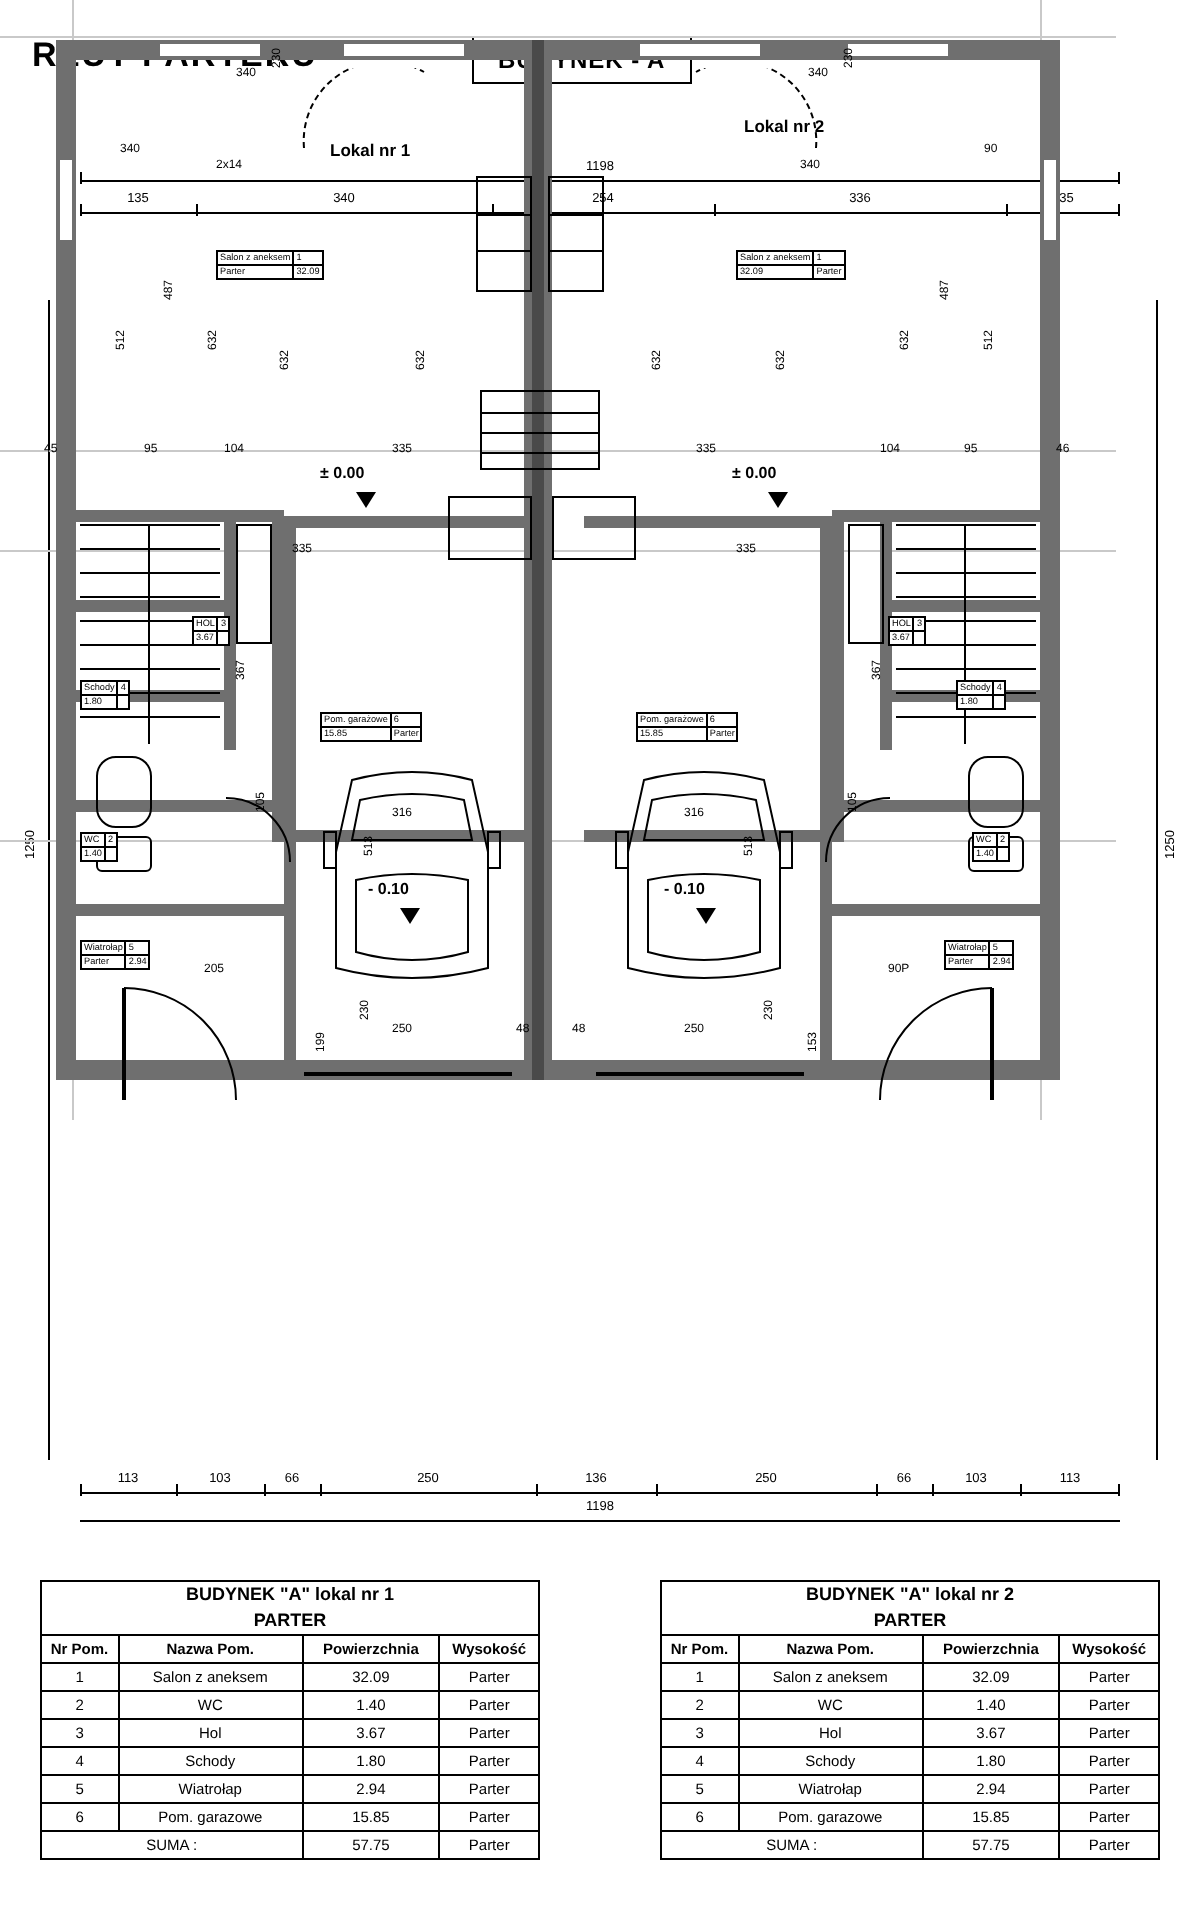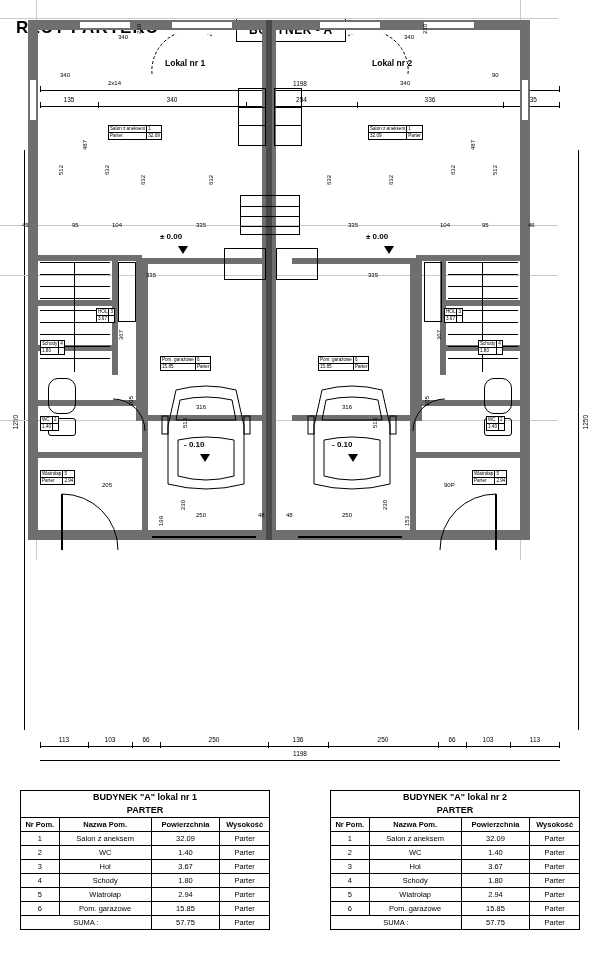--- a/index.html
+++ b/index.html
@@ -42,21 +42,21 @@
   .tbl th{font-weight:700;font-size:7.5px;}
   .tbl .nm{text-align:center;}
 </style>
 </head>
 <body>
 
 <div id="root">
 
   <div class="abs title">RZUT PARTERU</div>
   <div class="abs bldg-box">BUDYNEK - A</div>
-  <div class="abs lokal-lbl" style="left:165px;top:58px;">Lokal nr 1</div>
+  <div class="abs lokal-lbl" style="left:165px;top:70px;">Lokal nr 1</div>
   <div class="abs lokal-lbl" style="left:372px;top:58px;">Lokal nr 2</div>
 
   <div class="abs" style="left:40px;top:80px;width:520px;">
     <div class="dimtxt" style="position:absolute;left:0;top:0;width:520px;">1198</div>
     <div class="dimline" style="position:absolute;left:0;top:10px;width:520px;"></div>
     <div class="tick" style="position:absolute;left:0;top:6px;"></div>
     <div class="tick" style="position:absolute;left:519px;top:6px;"></div>
   </div>
 
   <div class="abs" style="left:40px;top:94px;width:520px;">

